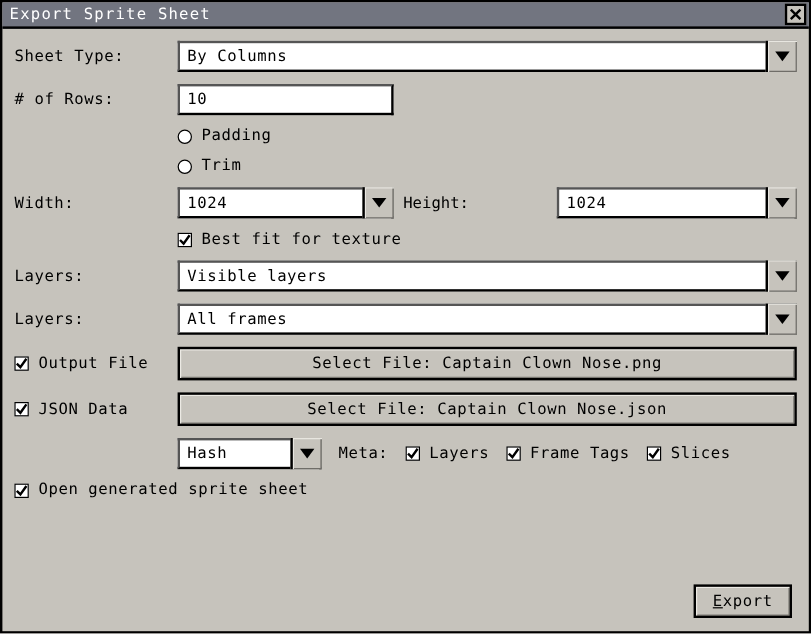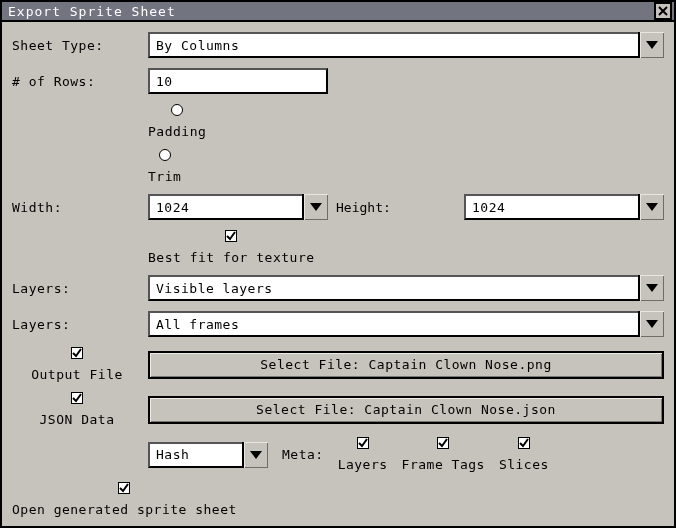--- a/index.html
+++ b/index.html
@@ -70,21 +70,20 @@
     display:flex; align-items:center; justify-content:center;
     box-shadow: inset 1px 1px 0 #e8e6e0, inset -1px -1px 0 #6f6d68;
   }
   .combo-full { flex:1; }
   .combo-wh { width:180px; }
   .combo-small { width:120px;gap:36px; }
 
   .checkbox {
     display:flex; align-items:center; gap:8px;
     letter-spacing:0.5px;
-    flex-direction:column;
   }
   .cb {
     width:12px; height:12px;
     border:1.5px solid #000;
     background:#fff;
     display:flex; align-items:center; justify-content:center;
   }
   .cb.round { border-radius:50%; }
   .cb svg { width:10px; height:10px; display:block; }
 

